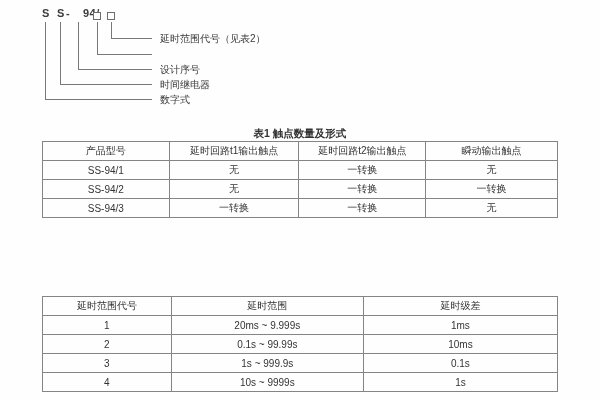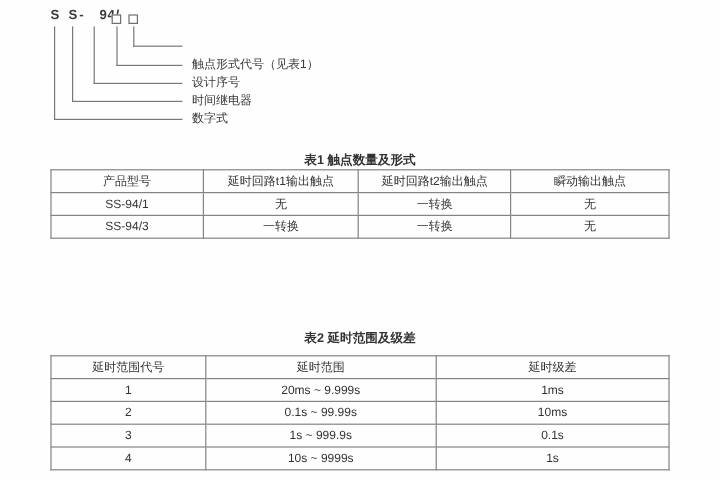--- a/index.html
+++ b/index.html
@@ -82,21 +82,21 @@
   <span class="code-char" style="left:73px; top:7px;margin-left:10px;">94/</span>
   <span class="code-box" style="left:93px; top:12px;"></span>
   <span class="code-box" style="left:107px; top:12px;"></span>
 
   <div class="conn" style="left:111px; top:22px; width:41px;  height:17px;"></div>
   <div class="conn" style="left:97px;  top:22px; width:55px;  height:33px;"></div>
   <div class="conn" style="left:78px;  top:22px; width:74px;  height:48px;"></div>
   <div class="conn" style="left:60px;  top:22px; width:92px;  height:63px;"></div>
   <div class="conn" style="left:45px;  top:22px; width:107px; height:78px;"></div>
 
-  <span class="lbl" style="top:48px;">触点形式代号（见表1）</span>
+  <span class="lbl" style="top:32px;">延时范围代号（见表2）</span>
   <span class="lbl" style="top:63px;">设计序号</span>
   <span class="lbl" style="top:78px;">时间继电器</span>
   <span class="lbl" style="top:93px;">数字式</span>
 
   <div class="tbl-title" style="top:116px;margin-top:11px;">表1 触点数量及形式</div>
   <table style="top:141px;">
     <colgroup>
       <col style="width:24.6%">
         <col style="width:25.2%">
         <col style="width:24.6%">
@@ -109,29 +109,34 @@
       <th>延时回路t2输出触点</th>
       <th>瞬动输出触点</th>
     </tr>
     <tr>
       <td>SS-94/1</td>
       <td>无</td>
       <td>一转换</td>
       <td>无</td>
     </tr>
     <tr>
+      <td>SS-94/2</td>
+      <td>无</td>
+      <td>一转换</td>
+      <td>一转换</td>
+    </tr>
+    <tr>
       <td>SS-94/3</td>
       <td>一转换</td>
       <td>一转换</td>
       <td>无</td>
     </tr>
   </tbody>
     </table>
 
-  <div class="tbl-title" style="top:275px;">表2 延时范围及级差</div>
   <table style="top:296px;">
     <colgroup>
       <col style="width:25%">
         <col style="width:37.3%">
         <col style="width:37.7%">
     </colgroup>
     <tbody>
         <tr>
       <th>延时范围代号</th>
       <th>延时范围</th>

